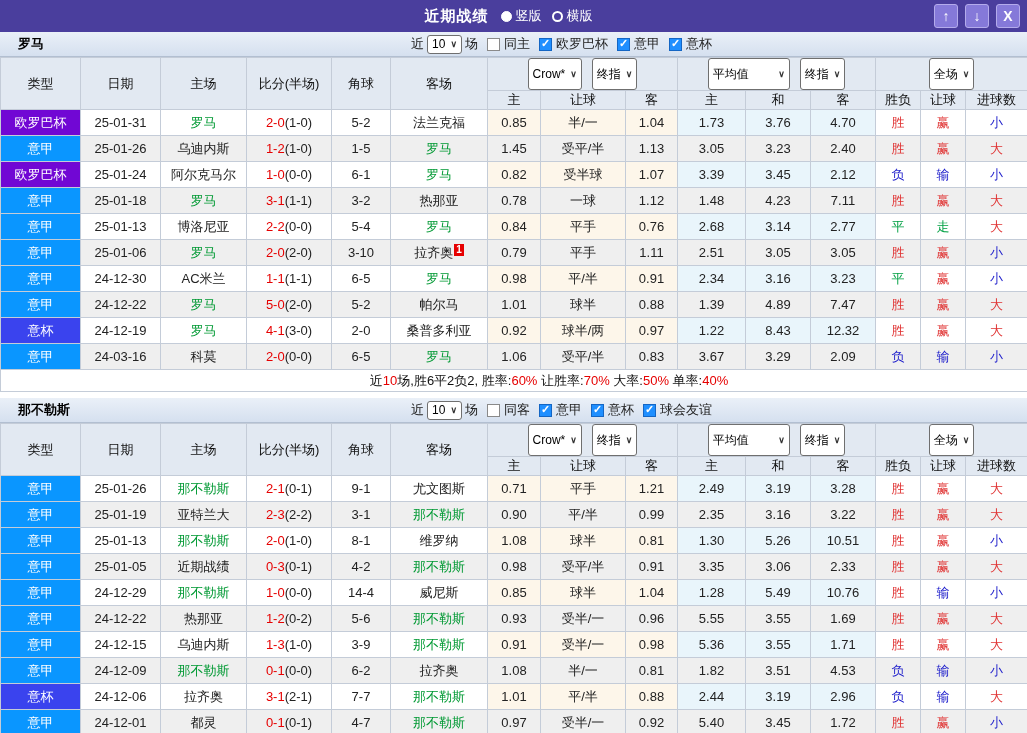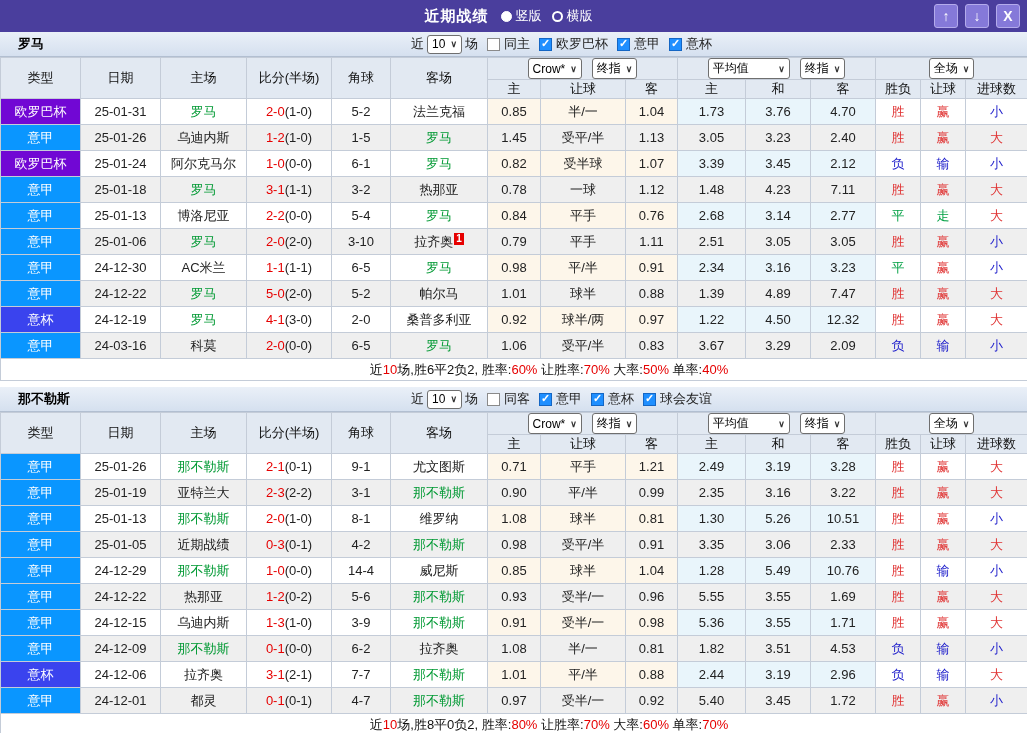--- a/index.html
+++ b/index.html
@@ -50,21 +50,21 @@
   }
   .cb-label { margin-left:1px; }
 
   
   table { border-collapse:collapse; table-layout:fixed; width:1027px; text-align:center; }
   th, td { border:1px solid #c4ccd8; padding:0; overflow:hidden; white-space:nowrap; }
   thead th { background:#e2e9f2; font-weight:normal; font-size:13px; color:#111; }
   thead tr.dd-row th { height:21px; }
   thead tr.col-row th { height:19px; }
   thead .dd-wrap { display:flex; align-items:center; justify-content:center; gap:10px; }
-  thead .select-box { height:21px; }
+  thead .select-box { height:32px; }
   tbody td { height:26px; font-size:13px; }
   tbody tr:nth-child(odd) td { background:#fff; }
   tbody tr:nth-child(odd) td.c-ah { background:#fdf6ea; }
   tbody tr:nth-child(odd) td.c-eu { background:#e9f5fb; }
   tbody tr:nth-child(even) td { background:#efefef; }
 
   td.league { color:#fff; font-size:13px; }
   .lg-europa { background:#7107d4 !important; }
   .lg-seriea { background:#0a96ff !important; }
   .lg-coppa  { background:#3a43ee !important; }
@@ -351,21 +351,21 @@
         <td class="league lg-coppa">意杯</td>
         <td>24-12-19</td>
         <td class="focus">罗马</td>
         <td class="score"><span class="ft">4-1</span><span class="ht">(3-0)</span></td>
         <td>2-0</td>
         <td><span>桑普多利亚</span></td>
         <td class="c-ah">0.92</td>
         <td class="c-ah">球半/两</td>
         <td class="c-ah">0.97</td>
         <td class="c-eu">1.22</td>
-        <td class="c-eu">4.50</td>
+        <td class="c-eu">8.43</td>
         <td class="c-eu">12.32</td>
         <td class="r">胜</td>
         <td class="r">赢</td>
         <td class="r">大</td>
       </tr>
 
       <tr>
         <td class="league lg-seriea">意甲</td>
         <td>24-03-16</td>
         <td>科莫</td>

